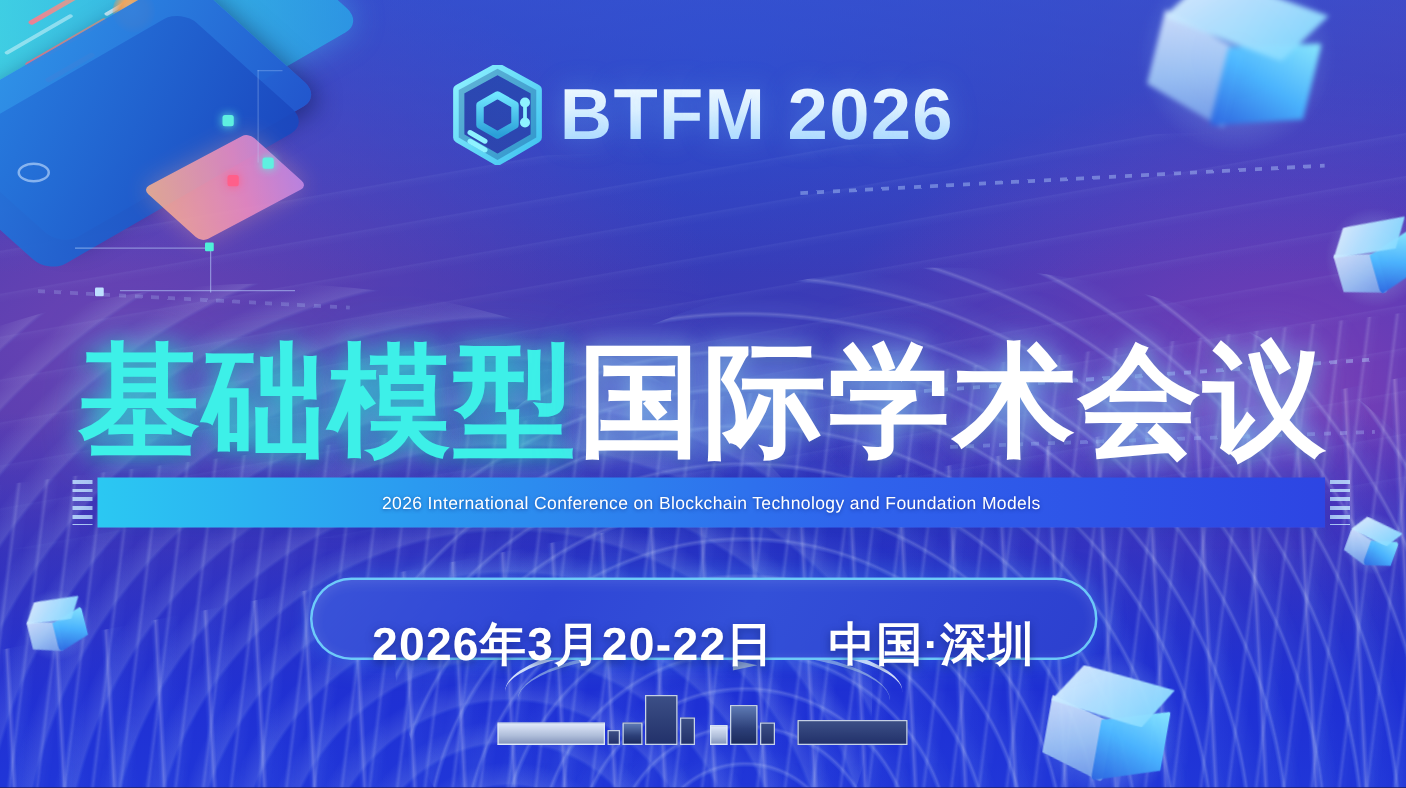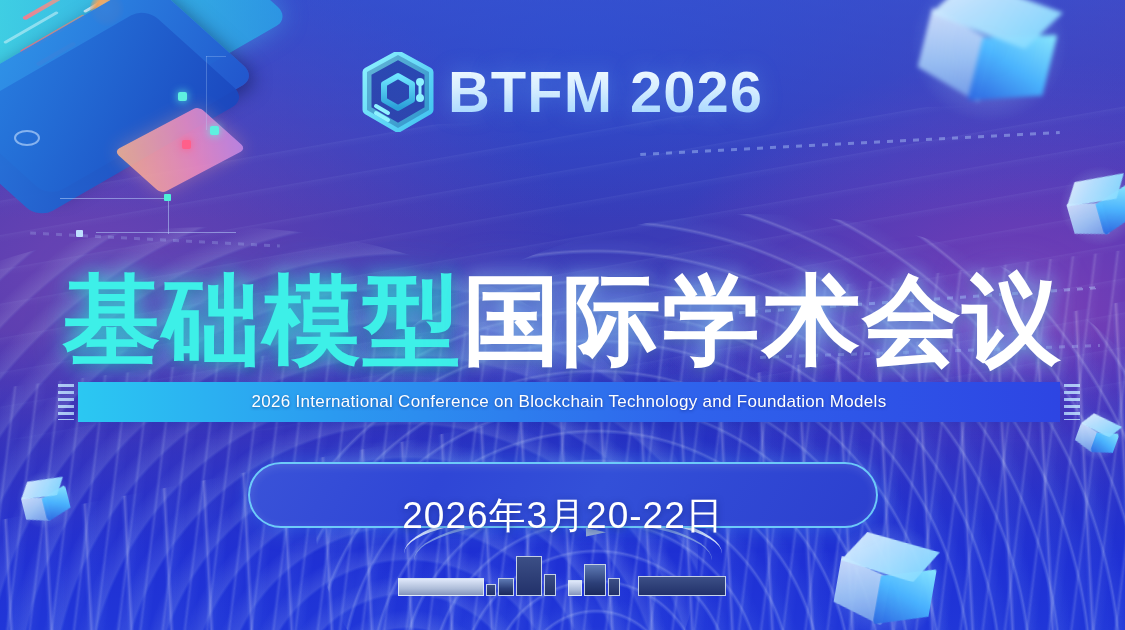--- a/index.html
+++ b/index.html
@@ -235,40 +235,40 @@
     text-shadow:0 0 18px rgba(60,240,230,.75),0 0 44px rgba(40,200,230,.45),0 3px 10px rgba(10,20,80,.4);
   }
 
   .subtitle-bar{
     position:absolute;left:78px;top:382px;width:982px;height:40px;
     background:linear-gradient(90deg,#2bc8f2 0%,#2b9af0 26%,#2f63ec 62%,#2d45e3 100%);
     display:flex;align-items:center;justify-content:center;
     box-shadow:0 2px 14px rgba(20,50,170,.35);
   }
   .subtitle-bar .sub-text{
-    color:#ffffff;font-size:17px;letter-spacing:.3px;white-space:nowrap;
+    color:#ffffff;font-size:14px;letter-spacing:.3px;white-space:nowrap;
     text-shadow:0 1px 3px rgba(10,30,110,.5);
   }
   .bar-edge{
     position:absolute;top:384px;width:16px;height:36px;
     background:repeating-linear-gradient(180deg,rgba(190,225,255,.85) 0 3px,rgba(190,225,255,0) 3px 7px);
   }
   .bar-edge.l{left:58px;}
   .bar-edge.r{left:1064px;}
 
   .date-pill{
     position:absolute;left:248px;top:462px;width:630px;height:66px;
     border-radius:33px;
     border:2px solid rgba(120,225,255,.85);
     background:linear-gradient(120deg,#3a53d8 0%,#2f46d6 30%,#3350d8 55%,#2c3fcf 100%);
     box-shadow:0 0 22px rgba(80,170,255,.35), inset 0 2px 10px rgba(255,255,255,.12);
     display:flex;align-items:center;justify-content:center;gap:44px;
   }
   .date-pill span{
-    color:#ffffff;font-size:37px;font-weight:400;letter-spacing:1px;
+    color:#ffffff;font-size:37px;font-weight:700;letter-spacing:1px;
     text-shadow:0 2px 7px rgba(10,25,100,.55);
     white-space:nowrap;
     margin-top:41px;
   }
 </style>
 </head>
 <body>
 
 <div id="banner">
 
@@ -388,16 +388,17 @@
     </div>
 
     <div class="bar-edge l"></div>
     <div class="bar-edge r"></div>
     <div class="subtitle-bar">
       <div class="sub-text">2026 International Conference on Blockchain Technology and Foundation Models</div>
     </div>
 
     <div class="date-pill">
       <span>2026年3月20-22日</span>
+      <span>中国·深圳</span>
     </div>
 
   </div>
 </div>
 
 </body></html>

